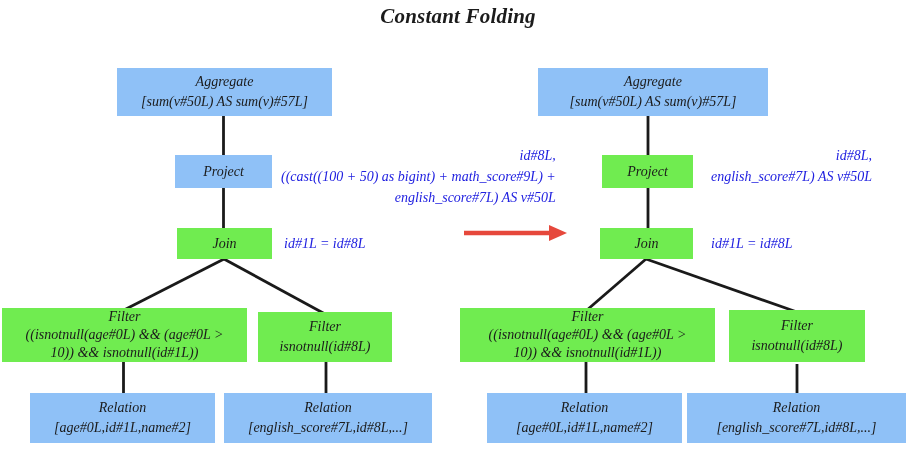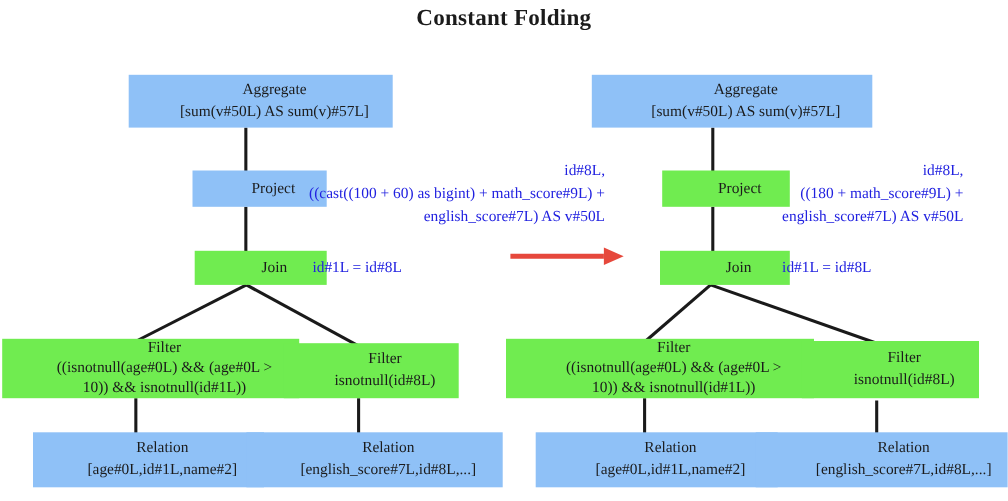--- a/index.html
+++ b/index.html
@@ -10,36 +10,36 @@
   .title{
     position:absolute;left:0;top:4px;width:916px;text-align:center;
     font-size:21px;font-weight:bold;color:#1b1b1b;letter-spacing:.2px;
   }
   .connectors{position:absolute;left:0;top:0;width:916px;height:455px;pointer-events:none;}
   .connectors line.tree{stroke:var(--line,#1a1a1a);stroke-width:2.8;}
   .arrow-body{stroke:var(--arrow,#e6483c);stroke-width:4.5;}
   .arrow-head{fill:var(--arrow,#e6483c);}
   .node{
     position:absolute;display:flex;flex-direction:column;align-items:center;justify-content:center;
-    text-align:center;font-size:14px;color:#1b1b1b;line-height:20px;padding-left:25px;
+    text-align:center;font-size:14px;color:#1b1b1b;line-height:20px;
   }
   .node.blue{background:var(--blue-box,#8fc1f7);}
   .node.green{background:var(--green-box,#70ec50);}
   .node.tight{line-height:18px;}
   .node .nline{display:block;white-space:nowrap;}
   .annotation{
     position:absolute;font-size:14px;line-height:21px;color:var(--annotation,#2121e0);
     white-space:nowrap;
   }
   .annotation .aline{display:block;text-align:right;}
 </style>
 </head>
 <body>
 
-<div style="position:absolute;inset:0;">
+<div style="position:absolute;inset:0;font-style:italic;">
 
   <div class="title">Constant Folding</div>
 
   <svg class="connectors" viewBox="0 0 916 455" xmlns="http://www.w3.org/2000/svg">
 
     <line class="tree" x1="223.5" y1="116" x2="223.5" y2="156"></line>
     <line class="tree" x1="223.5" y1="188" x2="223.5" y2="229"></line>
     <line class="tree" x1="224" y1="259" x2="124" y2="310"></line>
     <line class="tree" x1="224" y1="259" x2="325" y2="314"></line>
     <line class="tree" x1="123.5" y1="362" x2="123.5" y2="395"></line>
@@ -62,21 +62,21 @@
     <div class="node blue" style="left:117px;top:68px;width:215px;height:48px;">
       <span class="nline">Aggregate</span>
       <span class="nline">[sum(v#50L) AS sum(v)#57L]</span>
     </div>
 
     <div class="node blue" style="left:175px;top:155px;width:97px;height:33px;">
       <span class="nline">Project</span>
     </div>
     <div class="annotation" style="left:281px;top:145px;">
       <span class="aline">id#8L,</span>
-      <span class="aline">((cast((100 + 60) as bigint) + math_score#9L) +</span>
+      <span class="aline">((cast((100 + 50) as bigint) + math_score#9L) +</span>
       <span class="aline">english_score#7L) AS v#50L</span>
     </div>
 
     <div class="node green" style="left:177px;top:228px;width:95px;height:31px;">
       <span class="nline">Join</span>
     </div>
     <div class="annotation" style="left:284px;top:233px;">
       <span class="aline">id#1L = id#8L</span>
     </div>
 
@@ -106,21 +106,20 @@
     <div class="node blue" style="left:538px;top:68px;width:230px;height:48px;">
       <span class="nline">Aggregate</span>
       <span class="nline">[sum(v#50L) AS sum(v)#57L]</span>
     </div>
 
     <div class="node green" style="left:602px;top:155px;width:91px;height:33px;">
       <span class="nline">Project</span>
     </div>
     <div class="annotation" style="left:711px;top:145px;">
       <span class="aline">id#8L,</span>
-      <span class="aline">((180 + math_score#9L) +</span>
       <span class="aline">english_score#7L) AS v#50L</span>
     </div>
 
     <div class="node green" style="left:600px;top:228px;width:93px;height:31px;">
       <span class="nline">Join</span>
     </div>
     <div class="annotation" style="left:711px;top:233px;">
       <span class="aline">id#1L = id#8L</span>
     </div>
 

